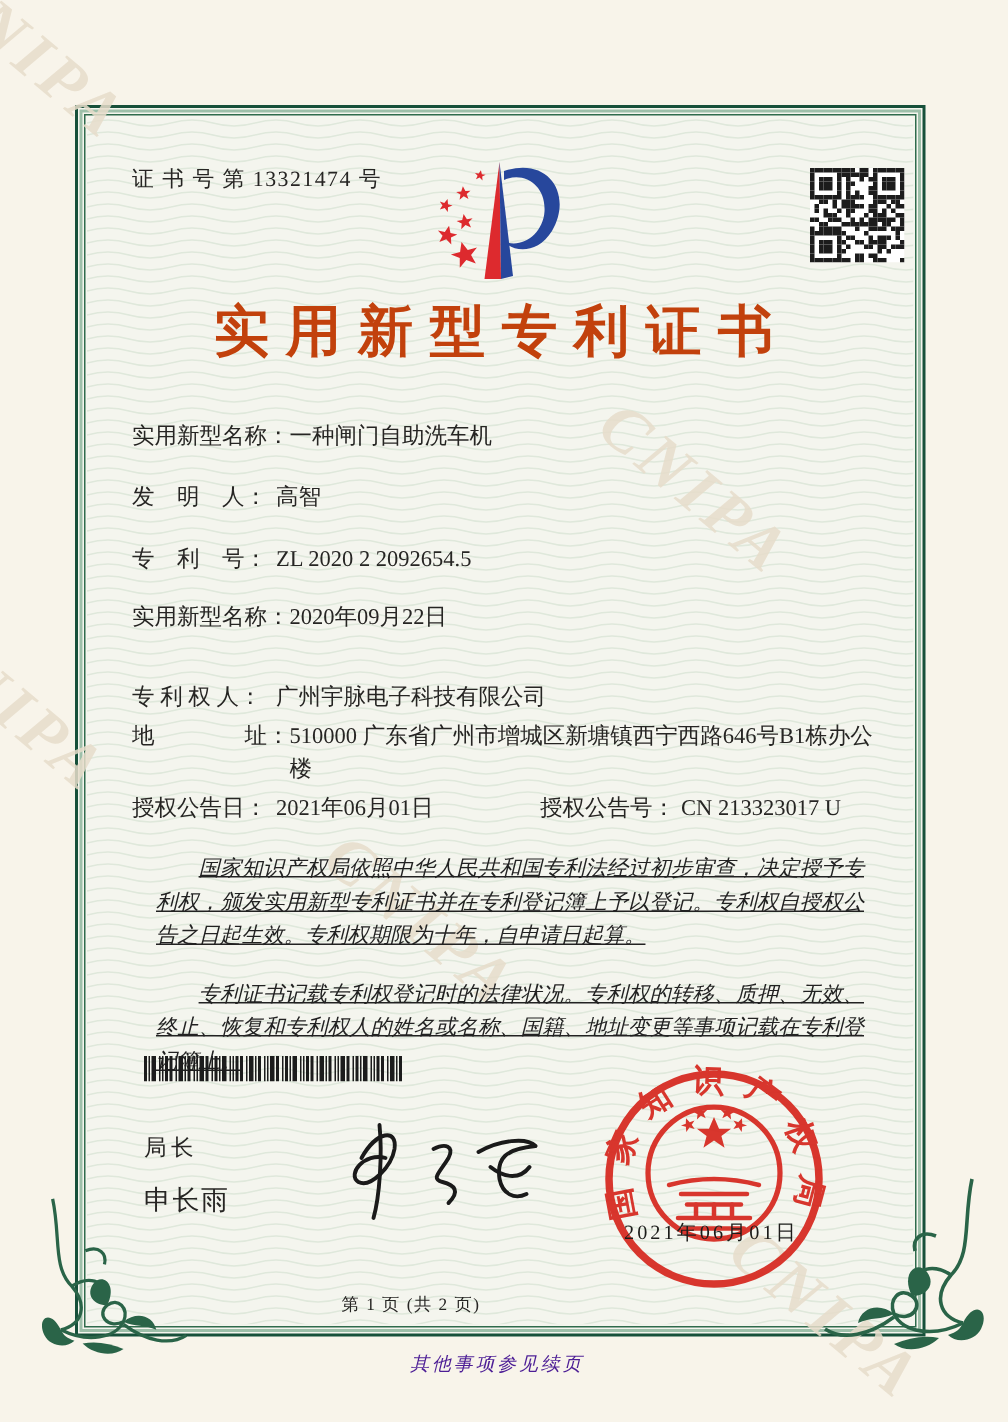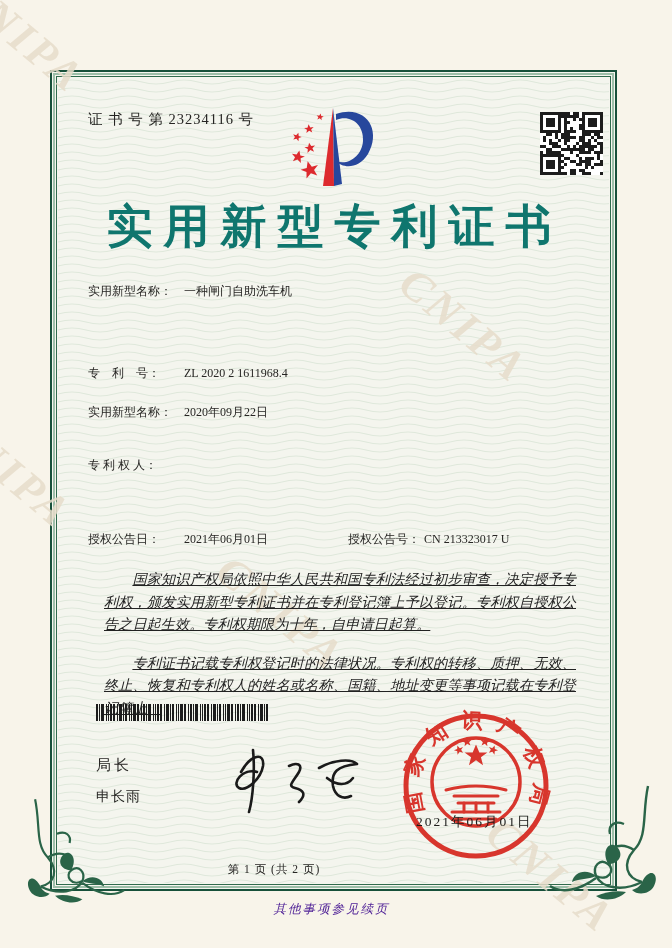--- a/index.html
+++ b/index.html
@@ -25,39 +25,39 @@
   .wavebg{position:absolute;left:6px;top:6px;z-index:0;}
 
   .content{position:absolute;inset:0;z-index:3;}
 
   .cert-no{position:absolute;left:88px;top:110px;font-size:14.5px;letter-spacing:1px;}
 
   .logo{position:absolute;left:286px;top:104px;}
   .qr{position:absolute;left:540px;top:112px;}
 
   .title{position:absolute;left:50px;top:196px;width:563px;text-align:center;
-         font-size:46px;font-weight:bold;letter-spacing:11px;padding-left:6px;
-         box-sizing:border-box;color:#0f766e;}
-
-  .frow{position:absolute;left:88px;width:508px;display:flex;font-size:12px;line-height:22px;}
+         font-size:37px;font-weight:bold;letter-spacing:11px;padding-left:6px;
+         box-sizing:border-box;color:#c2410c;}
+
+  .frow{position:absolute;left:88px;width:508px;display:flex;font-size:15px;line-height:22px;}
   .flabel{flex:none;min-width:96px;white-space:pre;}
   .fvalue{flex:1;max-width:420px;}
   .fr0{top:280px}.fr1{top:321px}.fr2{top:362px}.fr3{top:401px}
   .fr4{top:454px}.fr5{top:480px}.fr6{top:528px}
   .pair2{position:absolute;left:260px;top:0;display:flex;white-space:nowrap;}
-  .pair2 .flabel{min-width:0;margin-right:4px;}
+  .pair2 .flabel{min-width:0;margin-right:4px;margin-left:12px;}
 
   .body-text{position:absolute;left:88px;top:552px;width:504px;font-size:14.2px;
              line-height:22.6px;text-align:justify;font-style:italic;color:#222;}
   .body-text p{margin:16px;text-indent:2em;text-decoration:underline;}
 
   .barcode{position:absolute;left:96px;top:704px;fill:#1c1c1c;}
 
   .director-title{position:absolute;left:96px;top:756px;font-size:15px;letter-spacing:3px;}
-  .director-name{position:absolute;left:96px;top:788px;font-size:14px;letter-spacing:1px;}
+  .director-name{position:absolute;left:96px;top:788px;font-size:18px;letter-spacing:1px;}
   .sig{position:absolute;left:205px;top:738px;}
 
   .seal{position:absolute;left:376px;top:686px;z-index:2;opacity:.93;}
   .seal-date{position:absolute;left:416px;top:813px;font-size:13.5px;letter-spacing:2px;
              color:#1c1c1a;z-index:4;}
 
   .page-footer{position:absolute;left:50px;top:862px;width:448px;text-align:center;
                font-size:11.5px;letter-spacing:1px;}
   .note{position:absolute;left:50px;top:901px;width:563px;text-align:center;
         font-size:12.5px;font-style:italic;letter-spacing:2px;color:#4c1d95;}
@@ -84,21 +84,21 @@
   </div>
 
   <div class="wm wm1">CNIPA</div>
   <div class="wm wm2">CNIPA</div>
   <div class="wm wm3">CNIPA</div>
   <div class="wm wm4">CNIPA</div>
   <div class="wm wm5">CNIPA</div>
 
   <div class="content">
 
-    <div class="cert-no">证 书 号 第 23234116 号</div>
+    <div class="cert-no">证 书 号 第 13321474 号</div>
 
     <svg class="logo" width="100" height="85" viewBox="0 0 100 85">
       <defs>
         <path id="star" d="M0,-6 L1.76,-1.85 6,-1.85 2.6,0.7 3.7,4.85 0,2.3 -3.7,4.85 -2.6,0.7 -6,-1.85 -1.76,-1.85 Z"></path>
       </defs>
       <g fill="#dd2a2e">
         <use href="#star" transform="translate(24,66) scale(1.5) rotate(-15)"></use>
         <use href="#star" transform="translate(12,53) scale(1.1) rotate(12)"></use>
         <use href="#star" transform="translate(24,44) scale(0.9) rotate(-10)"></use>
         <use href="#star" transform="translate(11,33) scale(0.75) rotate(18)"></use>
@@ -365,30 +365,39 @@
           <rect x="60" y="60" width="3" height="3"></rect>
         </g>
     </svg>
 
     <div class="title">实用新型专利证书</div>
 
     <div class="frow fr0">
       <span class="flabel">实用新型名称：</span>
       <span class="fvalue">一种闸门自助洗车机</span>
     </div>
+    <div class="frow fr1">
+      <span class="flabel">发　明　人：</span>
+      <span class="fvalue">高智</span>
+    </div>
     <div class="frow fr2">
       <span class="flabel">专　利　号：</span>
-      <span class="fvalue">ZL 2020 2 1611968.4</span>
+      <span class="fvalue">ZL 2020 2 2092654.5</span>
     </div>
     <div class="frow fr3">
       <span class="flabel">实用新型名称：</span>
       <span class="fvalue">2020年09月22日</span>
     </div>
     <div class="frow fr4">
       <span class="flabel">专 利 权 人：</span>
+      <span class="fvalue">广州宇脉电子科技有限公司</span>
+    </div>
+    <div class="frow fr5">
+      <span class="flabel">地　　　　址：</span>
+      <span class="fvalue">510000 广东省广州市增城区新塘镇西宁西路646号B1栋办公楼</span>
     </div>
     <div class="frow fr6">
       <span class="flabel">授权公告日：</span>
       <span class="fvalue">2021年06月01日</span>
       <span class="pair2">
         <span class="flabel">授权公告号：</span>
         <span>CN 213323017 U</span>
       </span>
     </div>
 

